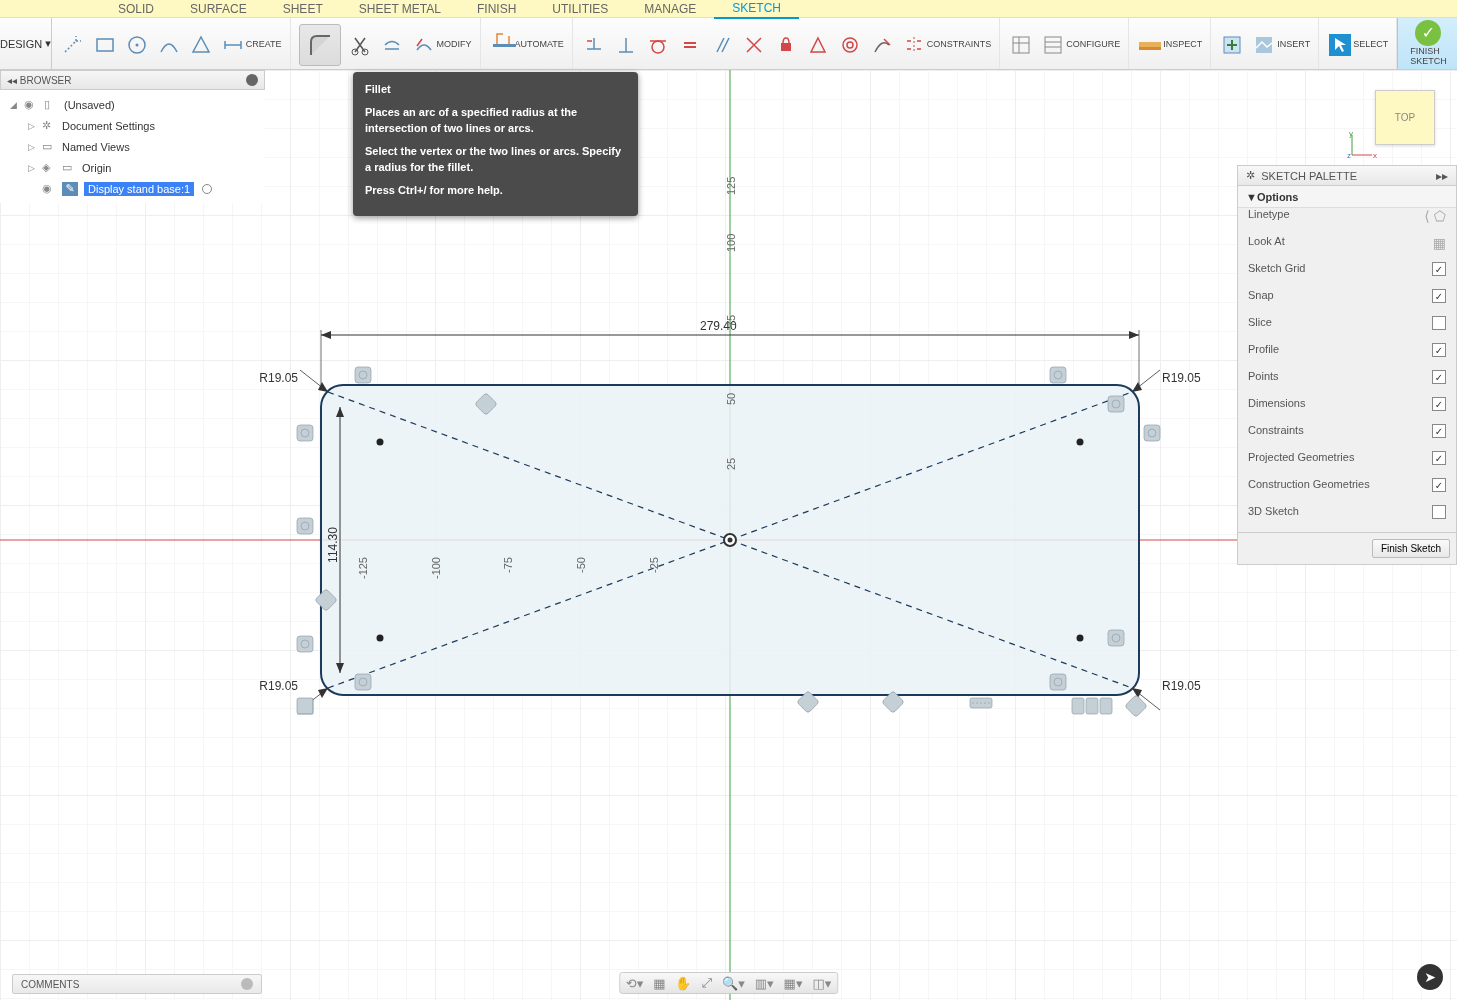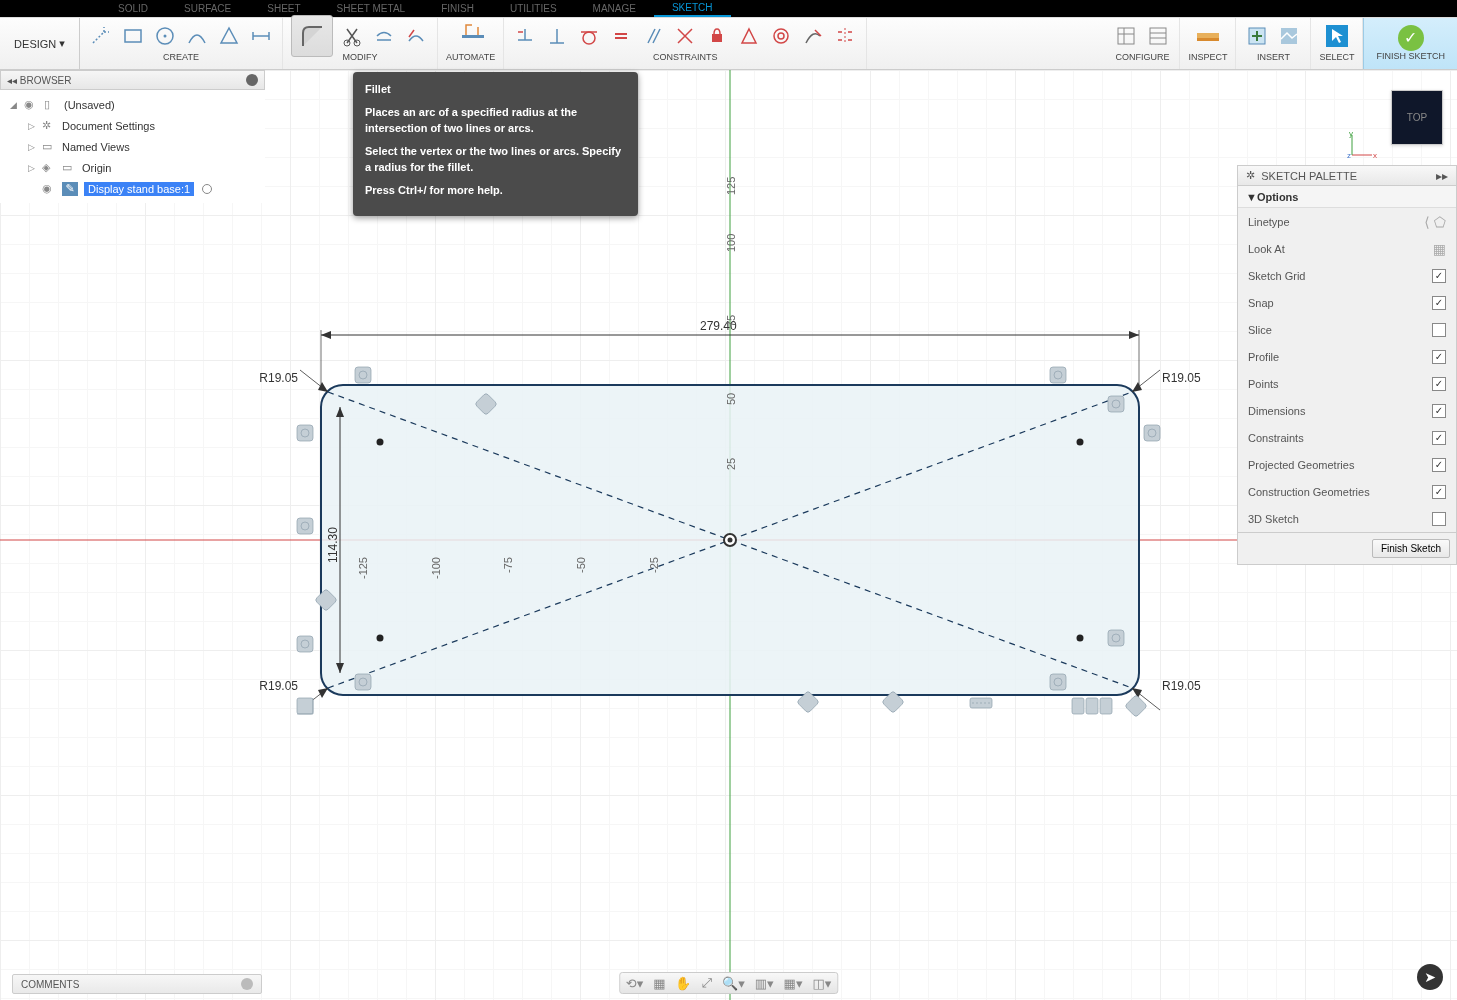--- a/index.html
+++ b/index.html
@@ -1,26 +1,26 @@
 <!DOCTYPE html>
 <html><head>
 <meta charset="utf-8">
 <style>
   * { box-sizing: border-box; margin: 0; padding: 0; font-family: Arial, sans-serif; }
   body { background: #fff; width: 1457px; height: 1000px; overflow: hidden; position: relative; font-size: 11px; color: #333; }
 
   
-  .tabs-row { height: 18px; display: flex; align-items: center; padding-left: 100px; background: #000000; border-bottom: 1px solid #ddd; font-size: 10px; }
+  .tabs-row { height: 18px; display: flex; align-items: center; padding-left: 100px; background: #fef9c3; border-bottom: 1px solid #ddd; font-size: 12px; }
   .tab { padding: 2px 18px; color: #666; cursor: pointer; }
   .tab.active { color: #0696d7; border-bottom: 2px solid #0696d7; }
 
   
   .toolbar-row { height: 52px; display: flex; background: linear-gradient(#fdfdfd,#f0f0f0); border-bottom: 1px solid #ccc; }
-  .design-btn { width: 80px; height: 100%; display: flex; align-items: center; justify-content: center; border-right: 1px solid #ccc; font-size: 11px; cursor: pointer; }
-  .tool-group { display: flex; flex-direction: column; align-items: center; padding: 2px 8px 0; border-right: 1px solid #e5e5e5; }
+  .design-btn { width: 112px; height: 100%; display: flex; align-items: center; justify-content: center; border-right: 1px solid #ccc; font-size: 11px; cursor: pointer; }
+  .tool-group { display: flex; flex-direction: row; align-items: center; padding: 2px 8px 0; border-right: 1px solid #e5e5e5; }
   .tool-icons { display: flex; gap: 6px; height: 32px; align-items: center; }
   .tool-icon { width: 26px; height: 26px; display: flex; align-items: center; justify-content: center; color: #5b8db8; cursor: pointer; }
   .tool-icon.big { width: 42px; height: 42px; background: linear-gradient(#e8e8e8,#dcdcdc); border: 1px solid #bbb; border-radius:3px; }
   .tool-icon.red { color: #d24747; }
   .tool-icon.orange { color: #e0883b; }
   .tool-label { font-size: 9px; color: #444; padding-bottom: 2px; }
   .spacer { flex: 1; }
   .finish-btn { height: 100%; padding: 0 12px; display: flex; flex-direction: column; align-items: center; justify-content: center; background: linear-gradient(#d4eefc,#bfe4f8); border-left: 1px solid #9ccbe6; cursor: pointer; }
   .finish-check { width: 26px; height: 26px; border-radius: 50%; background: #7ac142; color: #fff; display: flex; align-items: center; justify-content: center; font-size: 16px; }
 
@@ -41,41 +41,41 @@
   
   .tooltip { position: absolute; left: 353px; top: 72px; width: 285px; background: #4b4b4b; color: #eee; border-radius: 4px; padding: 10px 12px; font-size: 11px; line-height: 1.4; box-shadow: 0 2px 6px rgba(0,0,0,0.4); }
   .tooltip b { color: #fff; }
   .tooltip p { margin-bottom: 8px; }
 
   
   .palette { position: absolute; right: 0; top: 165px; width: 220px; background: #f0f0f0; border: 1px solid #ccc; font-size: 11px; }
   .palette-title { height: 20px; background: linear-gradient(#f8f8f8,#e8e8e8); display: flex; align-items: center; padding: 0 8px; gap: 6px; color: #555; border-bottom: 1px solid #ccc; }
   .palette-title .exp { margin-left: auto; font-size: 12px; }
   .palette-section { height: 22px; display: flex; align-items: center; padding: 0 8px; font-weight: bold; color: #333; border-bottom: 1px solid #ddd; background: #f5f5f5; }
-  .opt-row { height: 27px; display: flex; align-items: center; padding: 0 10px; color: #555; }
+  .opt-row { height: 27px; display: flex; padding: 0 10px; color: #555; }
   .opt-row .chk { margin-left: auto; width: 14px; height: 14px; border: 1px solid #888; background: #fff; display: flex; align-items: center; justify-content: center; font-size: 10px; }
   .opt-row .chk.checked::after { content: "✓"; color: #333; }
   .opt-row .icons-right { margin-left: auto; display: flex; gap: 4px; color: #aaa; font-size: 14px; }
   .palette-footer { padding: 6px; display: flex; justify-content: flex-end; border-top: 1px solid #ccc; }
   .palette-footer button { font-size: 10px; padding: 3px 8px; background: linear-gradient(#fafafa,#e8e8e8); border: 1px solid #bbb; border-radius: 2px; cursor: pointer; }
 
   
   .canvas { position: absolute; left: 0; top: 70px; right: 0; bottom: 0; z-index: -1; }
   .grid-bg { width:100%; height:100%; background-color:#fff;
     background-image:
       linear-gradient(#eee 1px, transparent 1px),
       linear-gradient(90deg, #eee 1px, transparent 1px),
       linear-gradient(#f6f6f6 1px, transparent 1px),
       linear-gradient(90deg, #f6f6f6 1px, transparent 1px);
     background-size: 145px 145px, 145px 145px, 29px 29px, 29px 29px;
     background-position: 0 0, 0 0, 0 0, 0 0;
   }
   .svg-layer { position: absolute; left: 0; top: 70px; width: 1457px; height: 930px; }
 
-  .viewcube { position:absolute; right:14px; top:90px; width:52px; height:55px; border:1px solid #ccc; background:#0f172a; box-shadow:0 1px 3px rgba(0,0,0,.15); display:flex; align-items:center; justify-content:center; font-size:10px; color:#888; }
+  .viewcube { position:absolute; right:22px; top:90px; width:60px; height:55px; border:1px solid #ccc; background:#fef9c3; box-shadow:0 1px 3px rgba(0,0,0,.15); display:flex; align-items:center; justify-content:center; font-size:10px; color:#888; }
   .axes { position:absolute; right:80px; top:130px; font-size:9px; color:#7aa; }
 
   
   .comments { position: absolute; left: 12px; bottom: 6px; width: 250px; height: 20px; background: linear-gradient(#f7f7f7,#e9e9e9); border: 1px solid #ccc; border-radius: 2px; display: flex; align-items: center; padding: 0 8px; font-size: 10px; color: #555; }
   .comments .dot { margin-left: auto; width:12px;height:12px;border-radius:50%;background:#bbb; }
 
   
   .navbar { position: absolute; bottom: 6px; left: 50%; transform: translateX(-50%); height: 22px; background: linear-gradient(#f8f8f8,#e5e5e5); border: 1px solid #ccc; border-radius: 3px; display: flex; align-items: center; padding: 0 6px; gap: 10px; color: #888; font-size: 13px; }
   .navbar span { cursor: pointer; }
 

